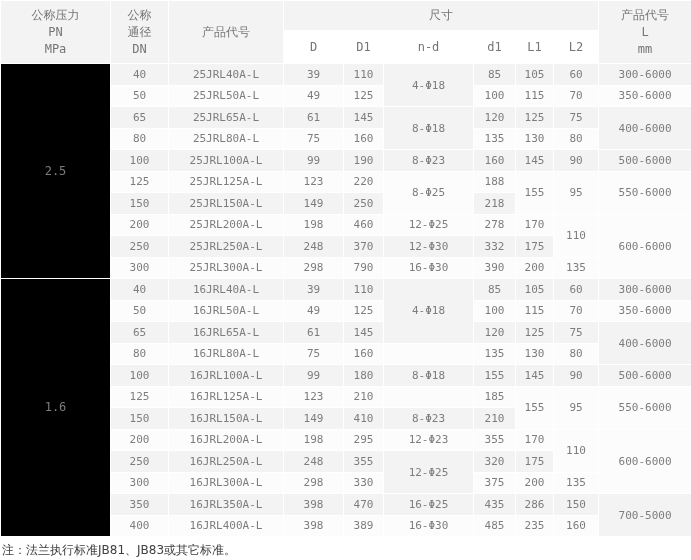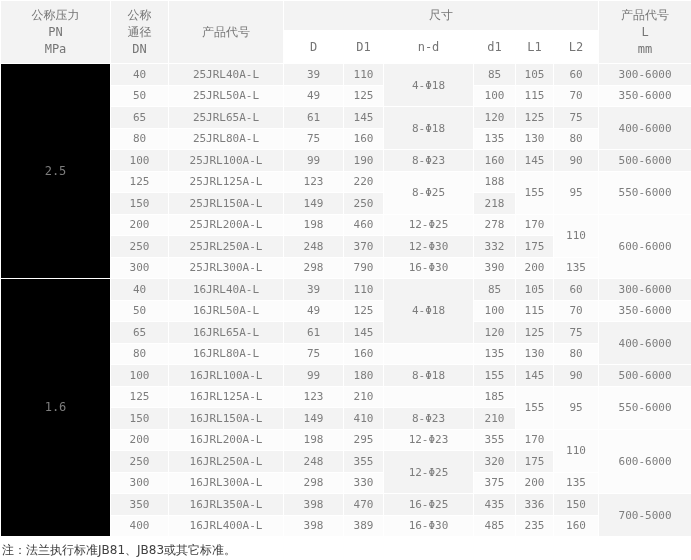--- a/index.html
+++ b/index.html
@@ -281,21 +281,21 @@
         <td class="r1">200</td>
         <td class="r1">135</td>
       </tr>
       <tr>
         <td class="r0">350</td>
         <td class="r0">16JRL350A-L</td>
         <td class="r0">398</td>
         <td class="r0">470</td>
         <td class="r0">16-Φ25</td>
         <td class="r0">435</td>
-        <td class="r0">336</td>
+        <td class="r0">286</td>
         <td class="r0">150</td>
         <td class="r0" rowspan="2">700-5000</td>
       </tr>
       <tr>
         <td class="r1">400</td>
         <td class="r1">16JRL400A-L</td>
         <td class="r1">398</td>
         <td class="r1">389</td>
         <td class="r1">16-Φ30</td>
         <td class="r1">485</td>

